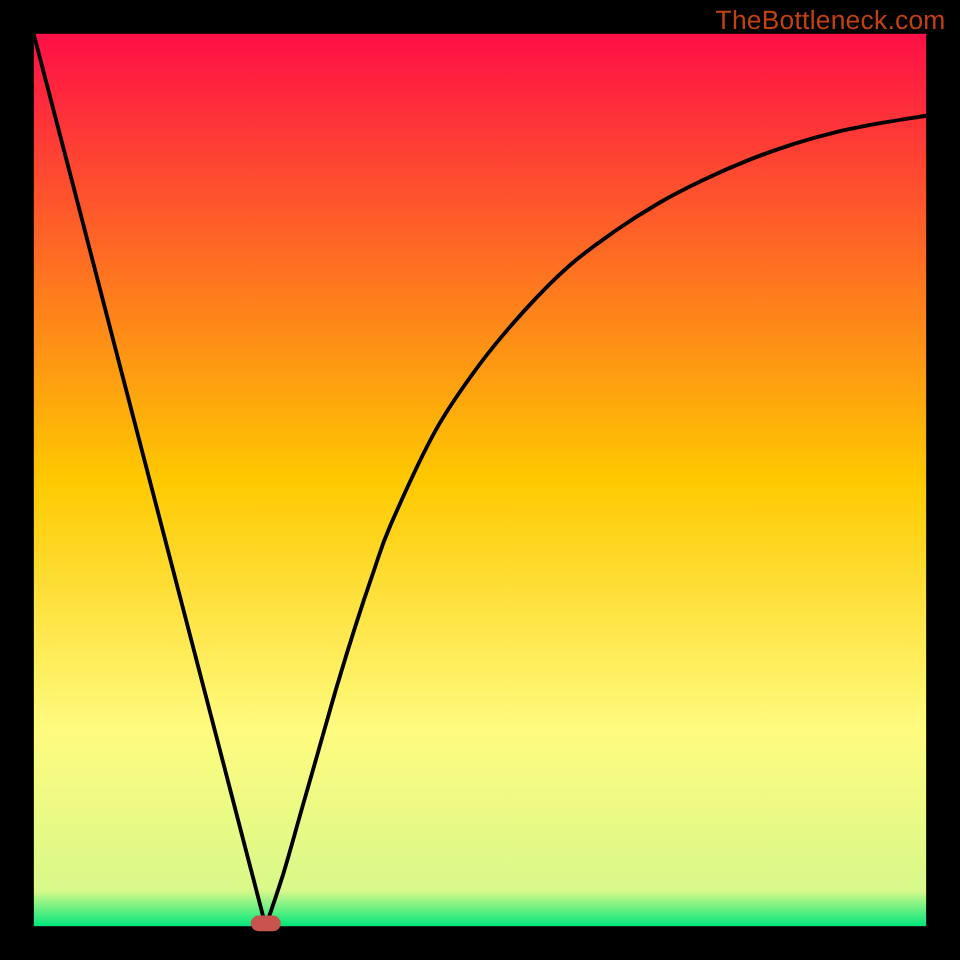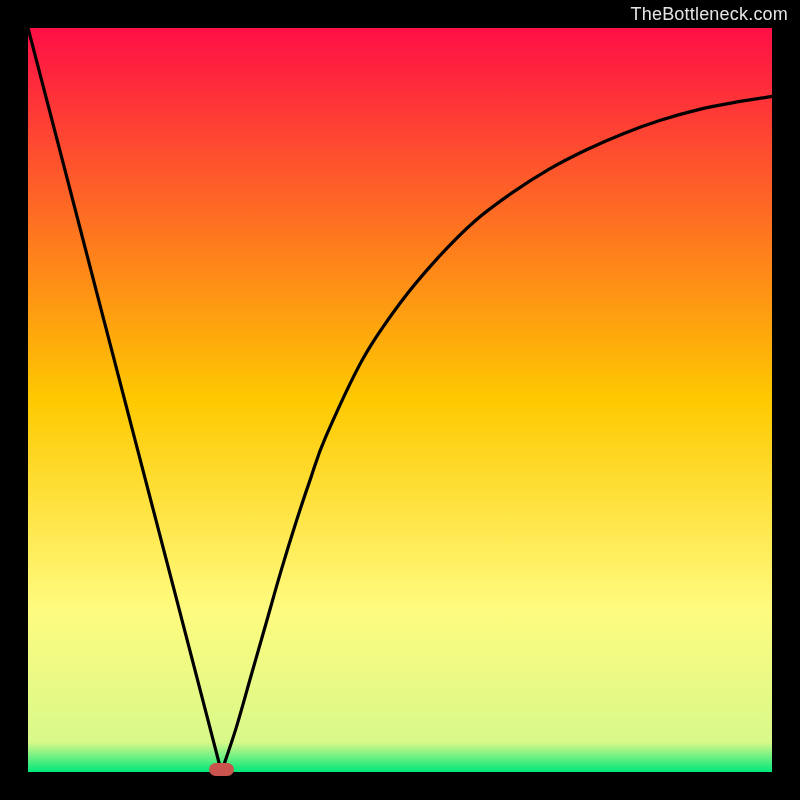--- a/index.html
+++ b/index.html
@@ -24,22 +24,22 @@
     left: 0;
     top: 0;
     width: 744px;
     height: 744px;
     display: block;
   }
   .watermark {
     position: absolute;
     top: 4px;
     right: 12px;
-    font-size: 18px;
-    color: #e5e5e5;
+    font-size: 22px;
+    color: #c2410c;
     font-weight: 400;
     letter-spacing: 0.2px;
     user-select: none;
   }
   .marker {
     position: absolute;
     width: 25px;
     height: 13px;
     background: #c9534d;
     border-radius: 7px;

